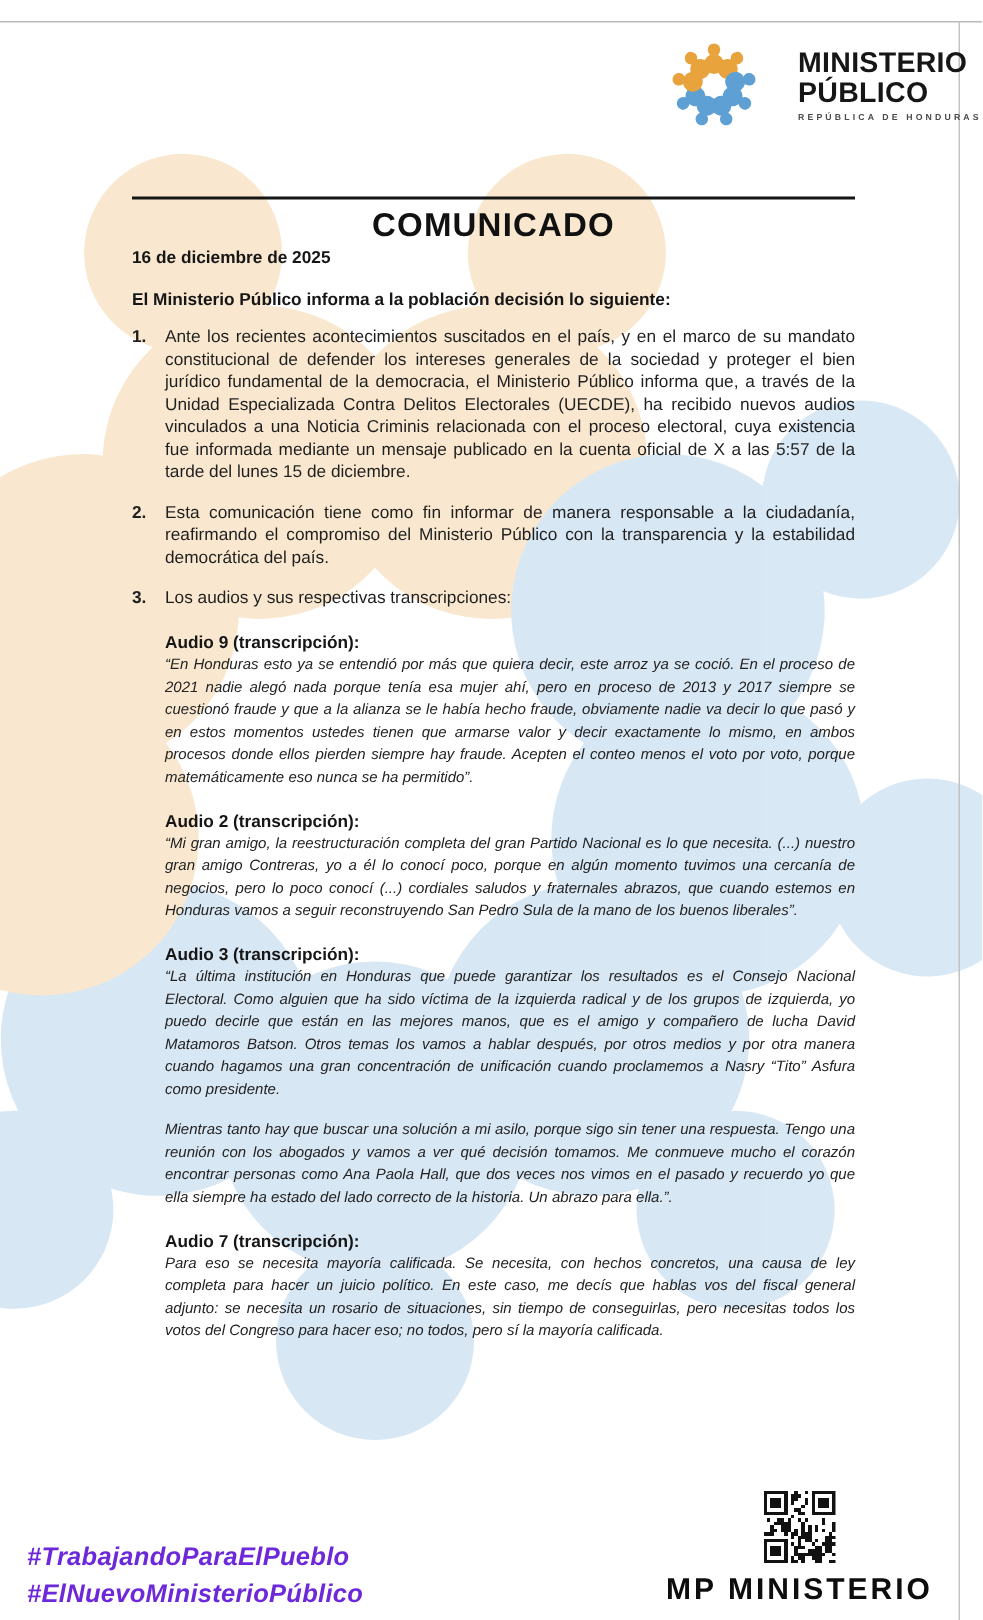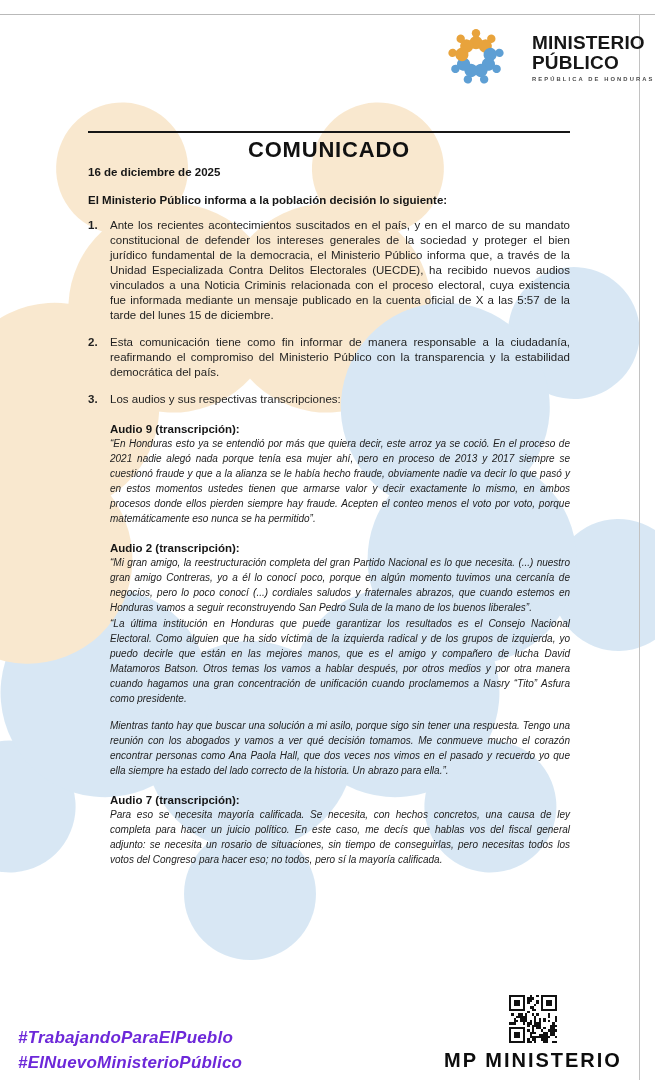--- a/index.html
+++ b/index.html
@@ -163,20 +163,21 @@
     <div class="audios">
       <div>
         <div class="audio-head">Audio 9 (transcripción):</div>
         <p class="audio-p">“En Honduras esto ya se entendió por más que quiera decir, este arroz ya se coció. En el proceso de 2021 nadie alegó nada porque tenía esa mujer ahí, pero en proceso de 2013 y 2017 siempre se cuestionó fraude y que a la alianza se le había hecho fraude, obviamente nadie va decir lo que pasó y en estos momentos ustedes tienen que armarse valor y decir exactamente lo mismo, en ambos procesos donde ellos pierden siempre hay fraude. Acepten el conteo menos el voto por voto, porque matemáticamente eso nunca se ha permitido”.</p>
       </div>
       <div>
         <div class="audio-head">Audio 2 (transcripción):</div>
         <p class="audio-p">“Mi gran amigo, la reestructuración completa del gran Partido Nacional es lo que necesita. (...) nuestro gran amigo Contreras, yo a él lo conocí poco, porque en algún momento tuvimos una cercanía de negocios, pero lo poco conocí (...) cordiales saludos y fraternales abrazos, que cuando estemos en Honduras vamos a seguir reconstruyendo San Pedro Sula de la mano de los buenos liberales”.</p>
       </div>
       <div>
+        <div class="audio-head">Audio 3 (transcripción):</div>
         <p class="audio-p">“La última institución en Honduras que puede garantizar los resultados es el Consejo Nacional Electoral. Como alguien que ha sido víctima de la izquierda radical y de los grupos de izquierda, yo puedo decirle que están en las mejores manos, que es el amigo y compañero de lucha David Matamoros Batson. Otros temas los vamos a hablar después, por otros medios y por otra manera cuando hagamos una gran concentración de unificación cuando proclamemos a Nasry “Tito” Asfura como presidente.</p>
         <p class="audio-p">Mientras tanto hay que buscar una solución a mi asilo, porque sigo sin tener una respuesta. Tengo una reunión con los abogados y vamos a ver qué decisión tomamos. Me conmueve mucho el corazón encontrar personas como Ana Paola Hall, que dos veces nos vimos en el pasado y recuerdo yo que ella siempre ha estado del lado correcto de la historia. Un abrazo para ella.”.</p>
       </div>
       <div>
         <div class="audio-head">Audio 7 (transcripción):</div>
         <p class="audio-p">Para eso se necesita mayoría calificada. Se necesita, con hechos concretos, una causa de ley completa para hacer un juicio político. En este caso, me decís que hablas vos del fiscal general adjunto: se necesita un rosario de situaciones, sin tiempo de conseguirlas, pero necesitas todos los votos del Congreso para hacer eso; no todos, pero sí la mayoría calificada.</p>
       </div>
     </div>
   </div>
 

